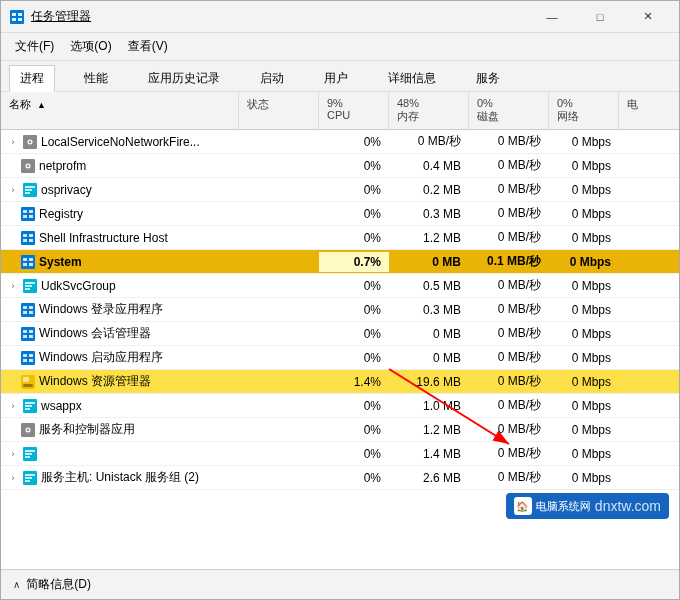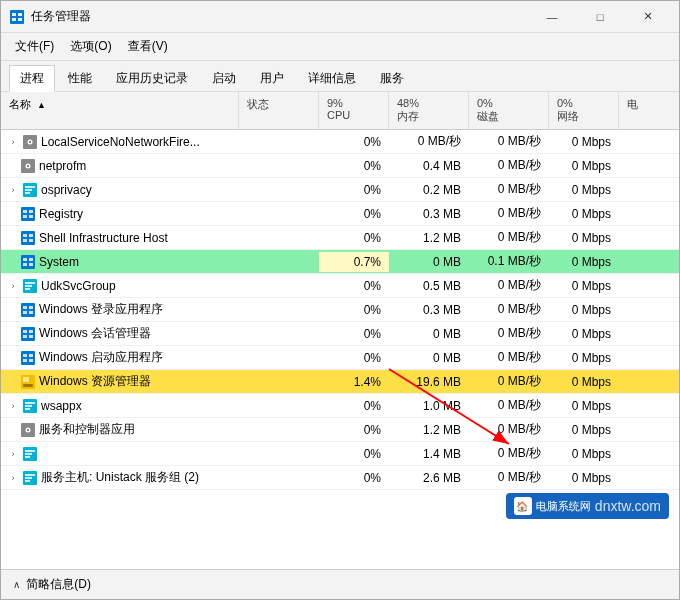--- a/index.html
+++ b/index.html
@@ -33,20 +33,21 @@
       align-items: center;
       gap: 6px;
     }
     .title-icon {
       width: 16px;
       height: 16px;
     }
     .title-text {
       font-size: 12px;
       color: #000;
+      text-decoration: underline;
     }
     .window-controls {
       display: flex;
       gap: 2px;
     }
     .win-btn {
       width: 46px;
       height: 20px;
       border: none;
       background: transparent;
@@ -68,21 +69,21 @@
       padding: 2px 6px;
       cursor: pointer;
       font-size: 12px;
       color: #000;
     }
     .tab-bar {
       background: #f3f3f3;
       border-bottom: 1px solid #ddd;
       padding: 4px 8px 0;
       display: flex;
-      gap: 2px;
+      gap: 18px;
     }
     .tab {
       padding: 4px 10px;
       cursor: pointer;
       font-size: 12px;
       color: #000;
       border: 1px solid transparent;
       border-bottom: none;
       background: transparent;
     }
@@ -125,21 +126,21 @@
       overflow-x: hidden;
     }
     .table-row {
       display: grid;
       grid-template-columns: 1fr 80px 70px 80px 80px 70px 60px;
       border-bottom: 1px solid #f0f0f0;
       align-items: center;
       min-height: 24px;
     }
     .table-row.selected { background: #fde047; }
-    .table-row.highlighted { background: #86efac; }
+    .table-row.highlighted { background: #eab308; font-weight: bold; }
     .td {
       padding: 3px 8px;
       font-size: 12px;
       color: #000;
       overflow: hidden;
       text-overflow: ellipsis;
       white-space: nowrap;
     }
     .td.name-cell {
       display: flex;

